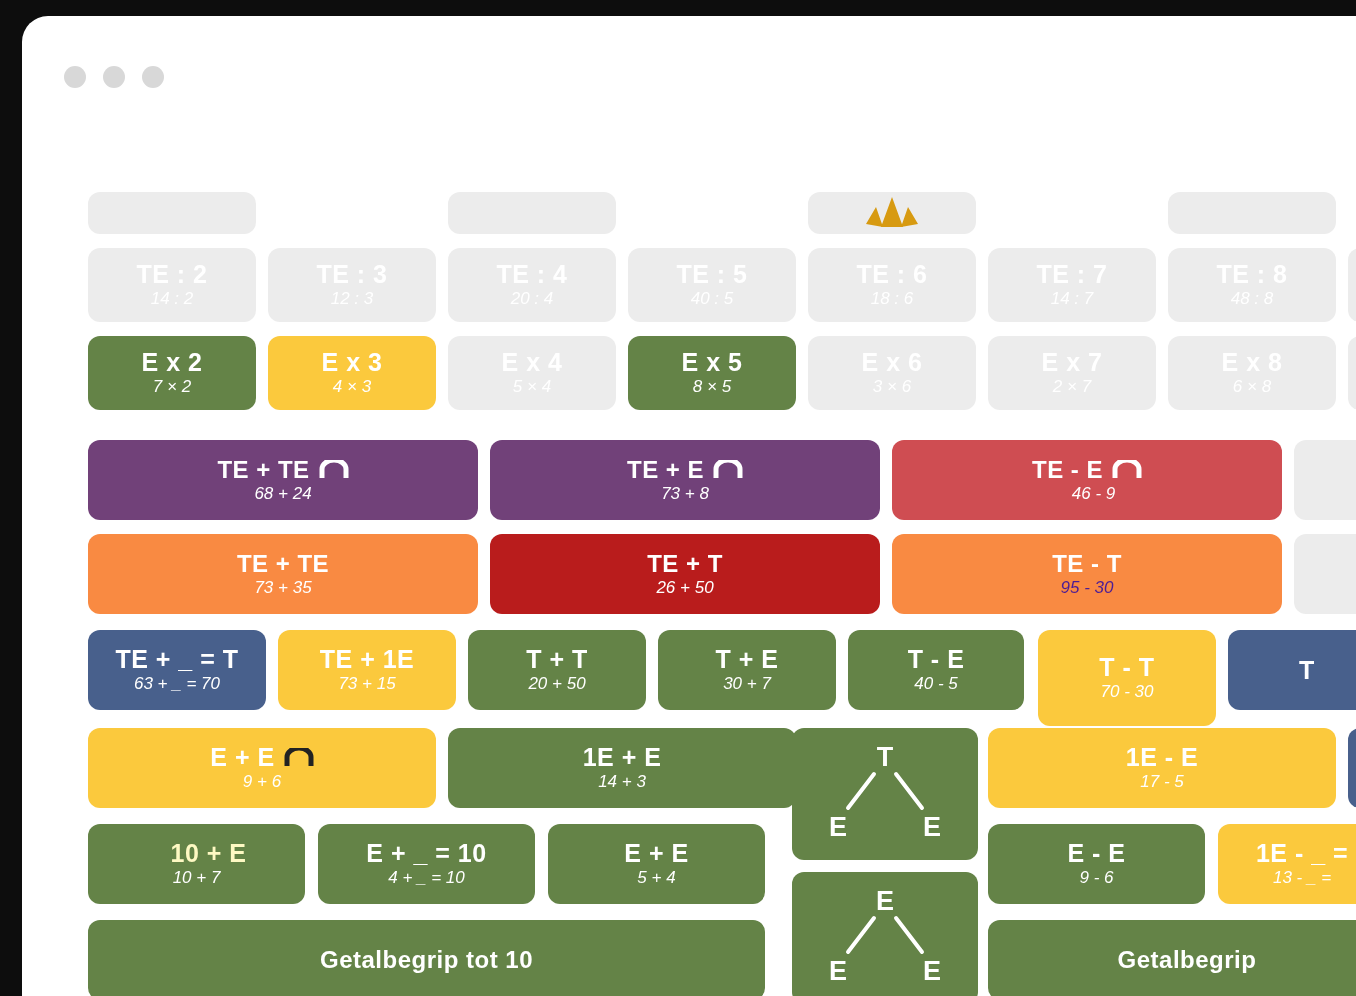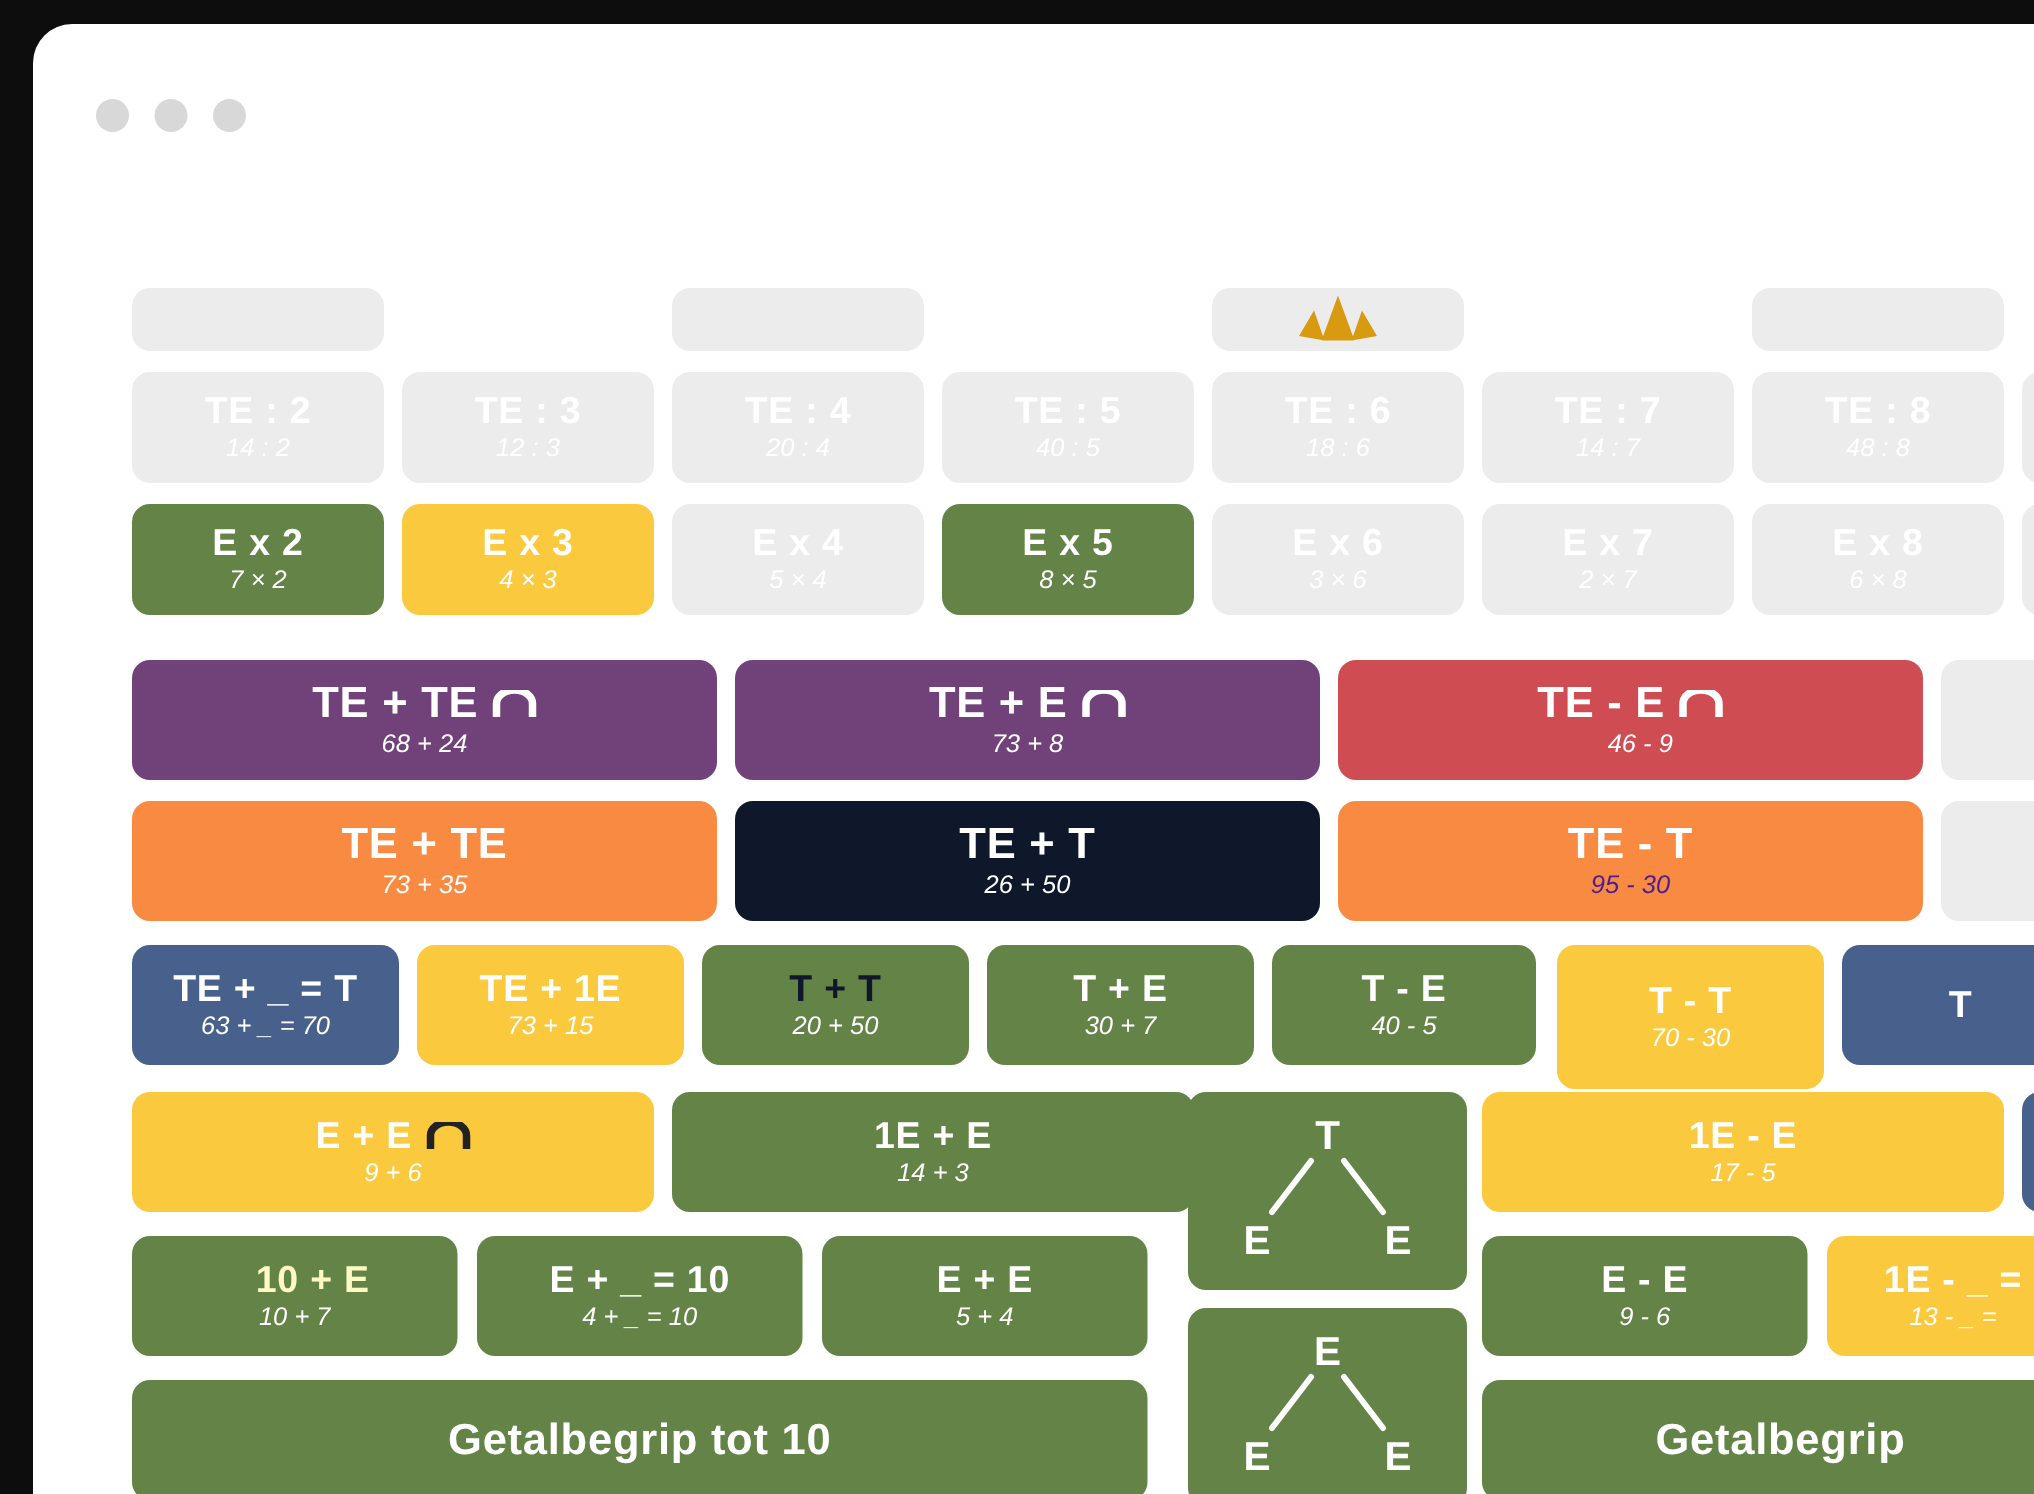--- a/index.html
+++ b/index.html
@@ -45,21 +45,21 @@
     white-space:nowrap;
   }
   .card .t2{
     font-style:italic;
     font-size:17px;
     line-height:1.1;
     margin-top:3px;
     color:#333333;
     white-space:nowrap;
   }
-  .card.lg .t1{font-size:29px;}
+  .card.lg .t1{font-size:24px;}
   .card.dark .t1,.card.dark .t2{color:#ffffff;}
 
   
   .c-grey{background:#ececec;}
   .c-green{background:#648347;}
   .c-yellow{background:#fbc93d;}
   .c-purple{background:#714179;}
   .c-red{background:#cf4d52;}
   .c-orange{background:#f98a42;}
   .c-blue{background:#48608c;}
@@ -216,21 +216,21 @@
             </svg>
           </div>
           <div class="t2" style="color: rgb(255, 255, 255); margin-left: 13px;">46 - 9</div>
         </div>
         <div class="card c-orange lg dark" style="left: 22px; top: 362px; width: 390px; height: 80px; background: rgb(249, 138, 66);">
           <div class="label-wrap">
             <div class="t1" style="color: rgb(255, 255, 255);">TE + TE</div>
           </div>
           <div class="t2" style="color: rgb(255, 255, 255);">73 + 35</div>
         </div>
-        <div class="card c-yellow lg" style="left: 424px; top: 362px; width: 390px; height: 80px; background: #0f172a;">
+        <div class="card c-yellow lg" style="left: 424px; top: 362px; width: 390px; height: 80px; background: #b91c1c;">
           <div class="label-wrap">
             <div class="t1" style="color: rgb(255, 255, 255);">TE + T</div>
           </div>
           <div class="t2" style="color: rgb(255, 255, 255);">26 + 50</div>
         </div>
         <div class="card c-orange lg dark" style="left: 826px; top: 362px; width: 390px; height: 80px; background: rgb(249, 138, 66);">
           <div class="label-wrap">
             <div class="t1" style="color: rgb(255, 255, 255);">TE - T</div>
           </div>
           <div class="t2" style="color: #4c1d95; text-align: center;">95 - 30</div>
@@ -242,21 +242,21 @@
           <div class="t2" style="color: rgb(255, 255, 255);">63 + _ = 70</div>
         </div>
         <div class="card c-yellow" style="left: 212px; top: 458px; width: 178px; height: 80px; background: rgb(251, 201, 61);">
           <div class="label-wrap">
             <div class="t1" style="color: rgb(255, 255, 255);">TE + 1E</div>
           </div>
           <div class="t2" style="color: rgb(255, 255, 255);">73 + 15</div>
         </div>
         <div class="card c-green dark" style="left: 402px; top: 458px; width: 178px; height: 80px; background: rgb(100, 131, 71);">
           <div class="label-wrap">
-            <div class="t1" style="color: #0f172a;">T + T</div>
+            <div class="t1" style="color: #ffffff;">T + T</div>
           </div>
           <div class="t2" style="color: rgb(255, 255, 255);">20 + 50</div>
         </div>
         <div class="card c-green dark" style="left: 592px; top: 458px; width: 178px; height: 80px; background: rgb(100, 131, 71);">
           <div class="label-wrap">
             <div class="t1" style="color: rgb(255, 255, 255);">T + E</div>
           </div>
           <div class="t2" style="color: rgb(255, 255, 255);">30 + 7</div>
         </div>
         <div class="card c-green dark" style="left: 782px; top: 458px; width: 176px; height: 80px; background: rgb(100, 131, 71);">

